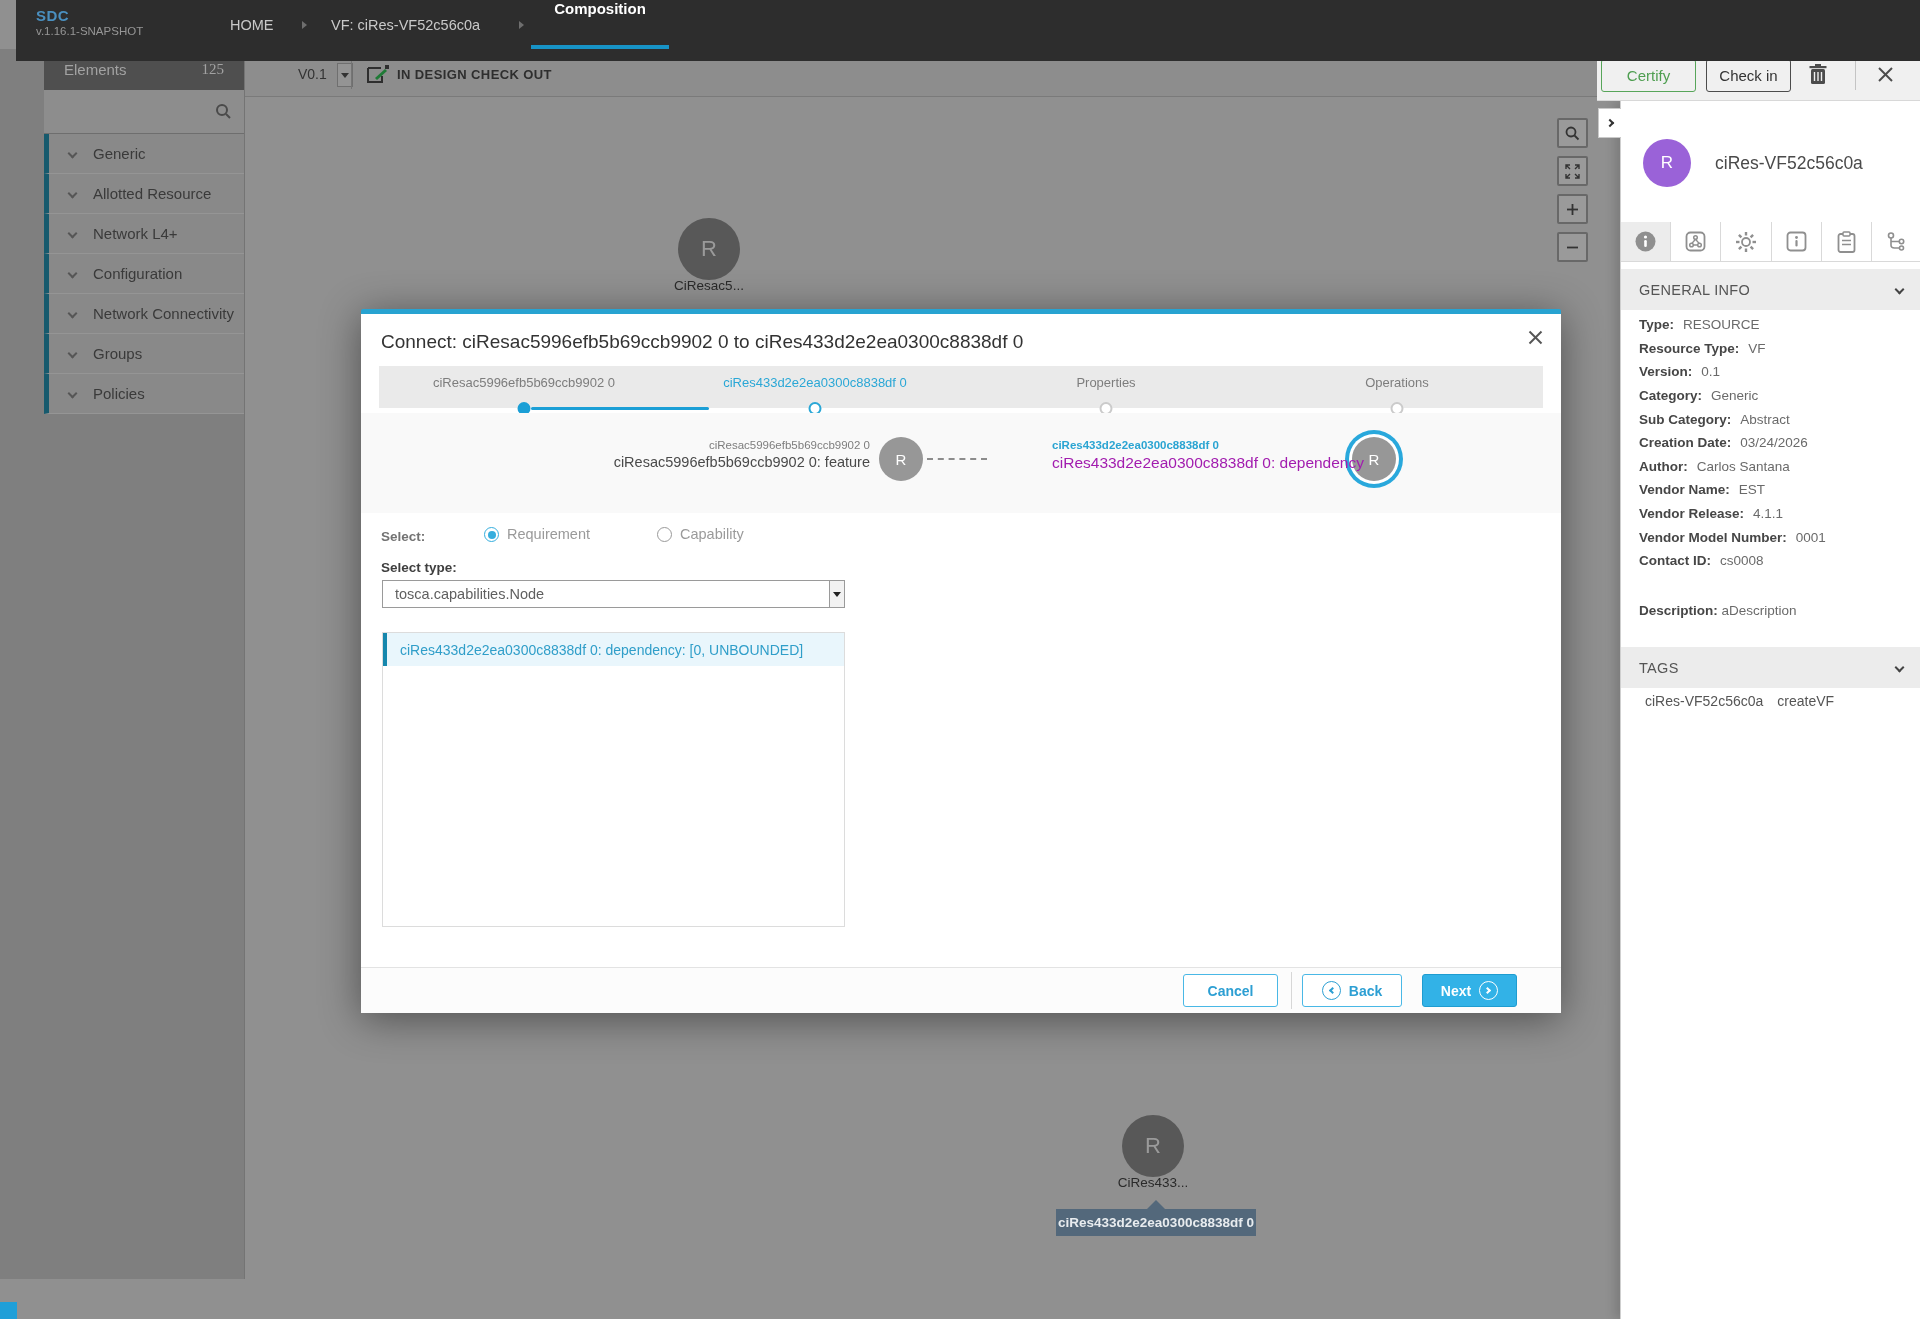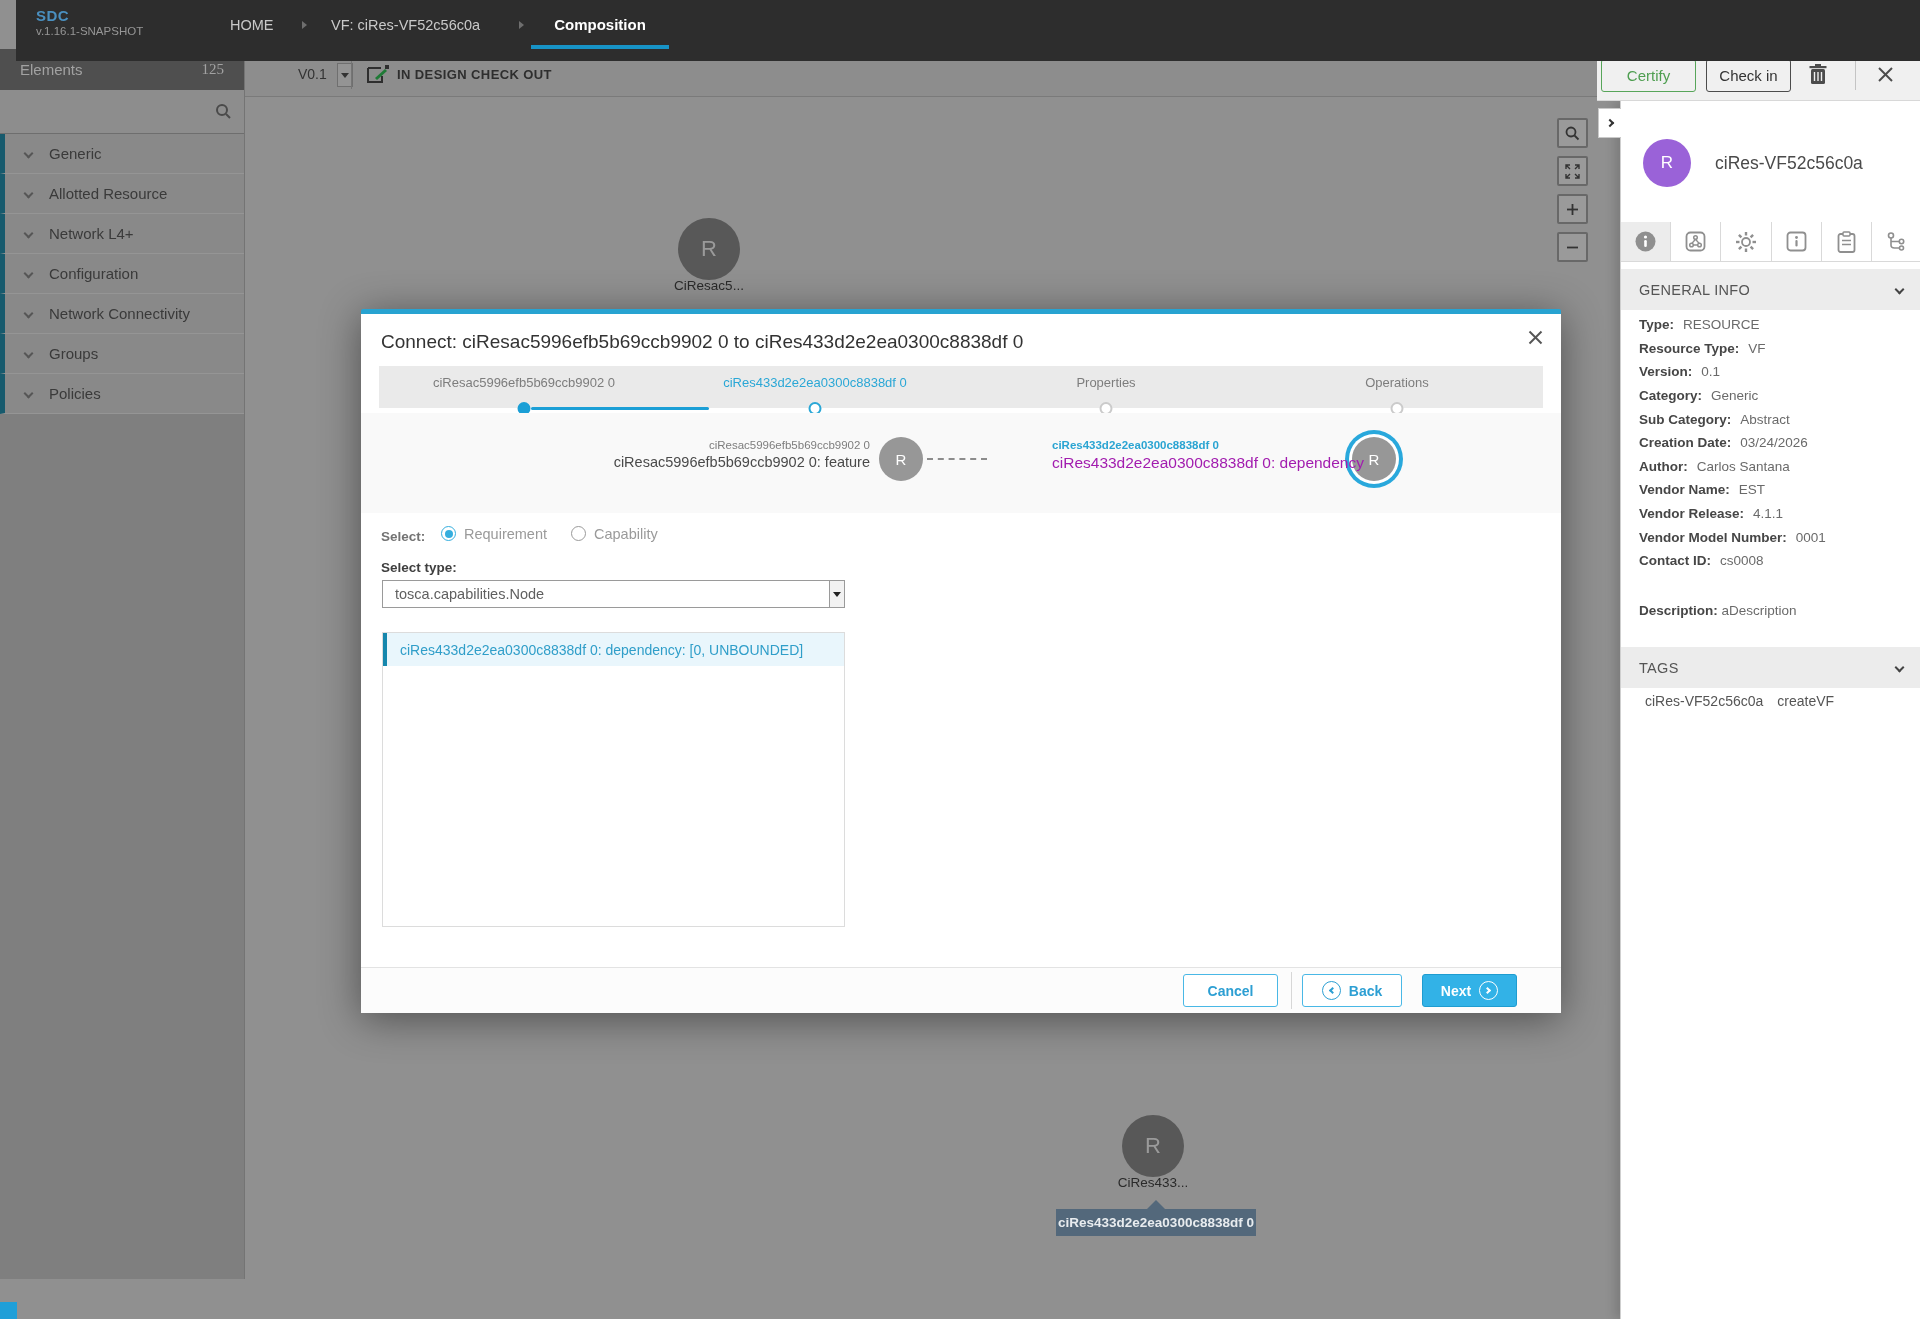--- a/index.html
+++ b/index.html
@@ -6,25 +6,25 @@
   body { font-family:"Liberation Sans", sans-serif; }
   #app { position:relative; width:1920px; height:1319px; background:#909090; overflow:hidden; }
 
   
   .hdr { position:absolute; left:0; top:0; width:1920px; height:61px; background:#2d2d2d; z-index:40;margin-left:16px; }
   .logo { position:absolute; left:20px; top:7px; }
   .logo .sdc { color:#4a8fbf; font-size:15px; font-weight:bold; letter-spacing:.5px; }
   .logo .ver { color:#969696; font-size:11.5px; margin-top:1px; }
   .crumb { position:absolute; top:0; height:49px; display:flex; align-items:center; color:#c9c9c9; font-size:14.5px; }
   .crumb-sep { position:absolute; top:21px; width:0; height:0; border-left:5px solid #6e6e6e; border-top:4px solid transparent; border-bottom:4px solid transparent; }
-  .crumb-active { position:absolute; left:515px; top:0; width:138px; height:49px; display:flex; align-items:center; justify-content:center; color:#fff; font-size:15px; font-weight:600; }
+  .crumb-active { position:absolute; left:515px; top:0; width:138px; height:49px; display:flex; align-items:flex-start; justify-content:center; color:#fff; font-size:15px; font-weight:600; }
   .crumb-active .uline { position:absolute; left:0; bottom:0; width:100%; height:4px; background:#1793c6; }
 
   
-  .sidebar { position:absolute; left:0; top:49px; width:245px; height:1230px; background:#7f7f7f; border-right:1px solid #747474; z-index:5; }
+  .sidebar { position:absolute; left:0; top:49px; width:245px; height:1230px; background:#7f7f7f; border-right:1px solid #747474; z-index:5;padding-left:44px; }
   .sb-head { height:41px; background:#4f4f4f; display:flex; align-items:center; padding:0 20px; color:#a2a2a2; font-size:15px; }
   .sb-head .cnt { margin-left:auto;font-family:Liberation Serif, serif; }
   .sb-search { position:relative; height:44px; background:#8d8d8d; border-bottom:1px solid #6e6e6e; }
   .sb-search input { width:100%; height:100%; background:transparent; border:none; outline:none; padding:0 36px 0 14px; font-size:14px; color:#3c3c3c; }
   .sb-search svg { position:absolute; right:12px; top:13px; }
   .sb-item { position:relative; height:40px; background:#898989; border-bottom:1px solid #959595; border-left:5px solid #175a6d; display:flex; align-items:center; padding-left:44px; color:#3a3a3a; font-size:15px; }
   .sb-item .chev { position:absolute; left:20px; top:16px; }
   .chev { display:inline-block; width:7px; height:7px; border-right:2px solid #565656; border-bottom:2px solid #565656; transform:rotate(45deg); }
 
   
@@ -95,21 +95,21 @@
   .to-labels { position:absolute; left:691px; top:26px; white-space:nowrap; }
   .to-labels .sm { font-size:11.5px; color:#2aa4d2; font-weight:bold; }
   .to-labels .lg { font-size:15.5px; color:#a21caf; margin-top:3px; }
   .pnode { position:absolute; width:44px; height:44px; border-radius:50%; background:#979797; color:#fff; font-size:15px; display:flex; align-items:center; justify-content:center; }
   .pnode.from { left:518px; top:24px; }
   .pnode.to { left:469px; top:24px; box-shadow:0 0 0 3px #fff, 0 0 0 7px #29a8dc; }
   .pdash { position:absolute; left:566px; top:45px; width:60px; border-top:2px dashed #8c8c8c; }
 
   .sel-label { position:absolute; left:20px; top:215px; font-size:13.5px; font-weight:bold; color:#737373; }
   .radio-group { position:absolute; left:80px; top:212px; display:flex; align-items:center; gap:24px; }
-  .radio { display:flex; align-items:flex-start; gap:8px; color:#9a9a9a; font-size:14.5px; }
+  .radio { display:flex; align-items:flex-end; gap:8px; color:#9a9a9a; font-size:14.5px;margin-left:43px; }
   .rdot { width:15px; height:15px; border-radius:50%; border:1px solid #9a9a9a; background:#fff; position:relative; }
   .rdot.sel { border-color:#35aede; }
   .rdot.sel::after { content:""; position:absolute; left:2.5px; top:2.5px; width:8px; height:8px; border-radius:50%; background:#35aede; }
   .type-label { position:absolute; left:20px; top:246px; font-size:13.5px; font-weight:bold; color:#3f3f3f; }
   .dropdown { position:absolute; left:21px; top:266px; width:463px; height:28px; border:1px solid #9a9a9a; background:#fff; color:#5f5f5f; font-size:14.5px; display:flex; align-items:center; padding-left:12px; }
   .dropdown .arrow-strip { position:absolute; right:0; top:0; width:15px; height:26px; border-left:1px solid #9a9a9a; background:#f2f2f2; display:flex; align-items:center; justify-content:center; }
   .dropdown .tri { width:0; height:0; border-top:5px solid #222; border-left:4px solid transparent; border-right:4px solid transparent; }
 
   .listbox { position:absolute; left:21px; top:318px; width:463px; height:295px; border:1px solid #dcdcdc; background:#fff; }
   .list-item { height:33px; background:#e9f6fc; border-left:4px solid #1587ad; display:flex; align-items:center; padding-left:13px; color:#2f9ec9; font-size:14px; }

